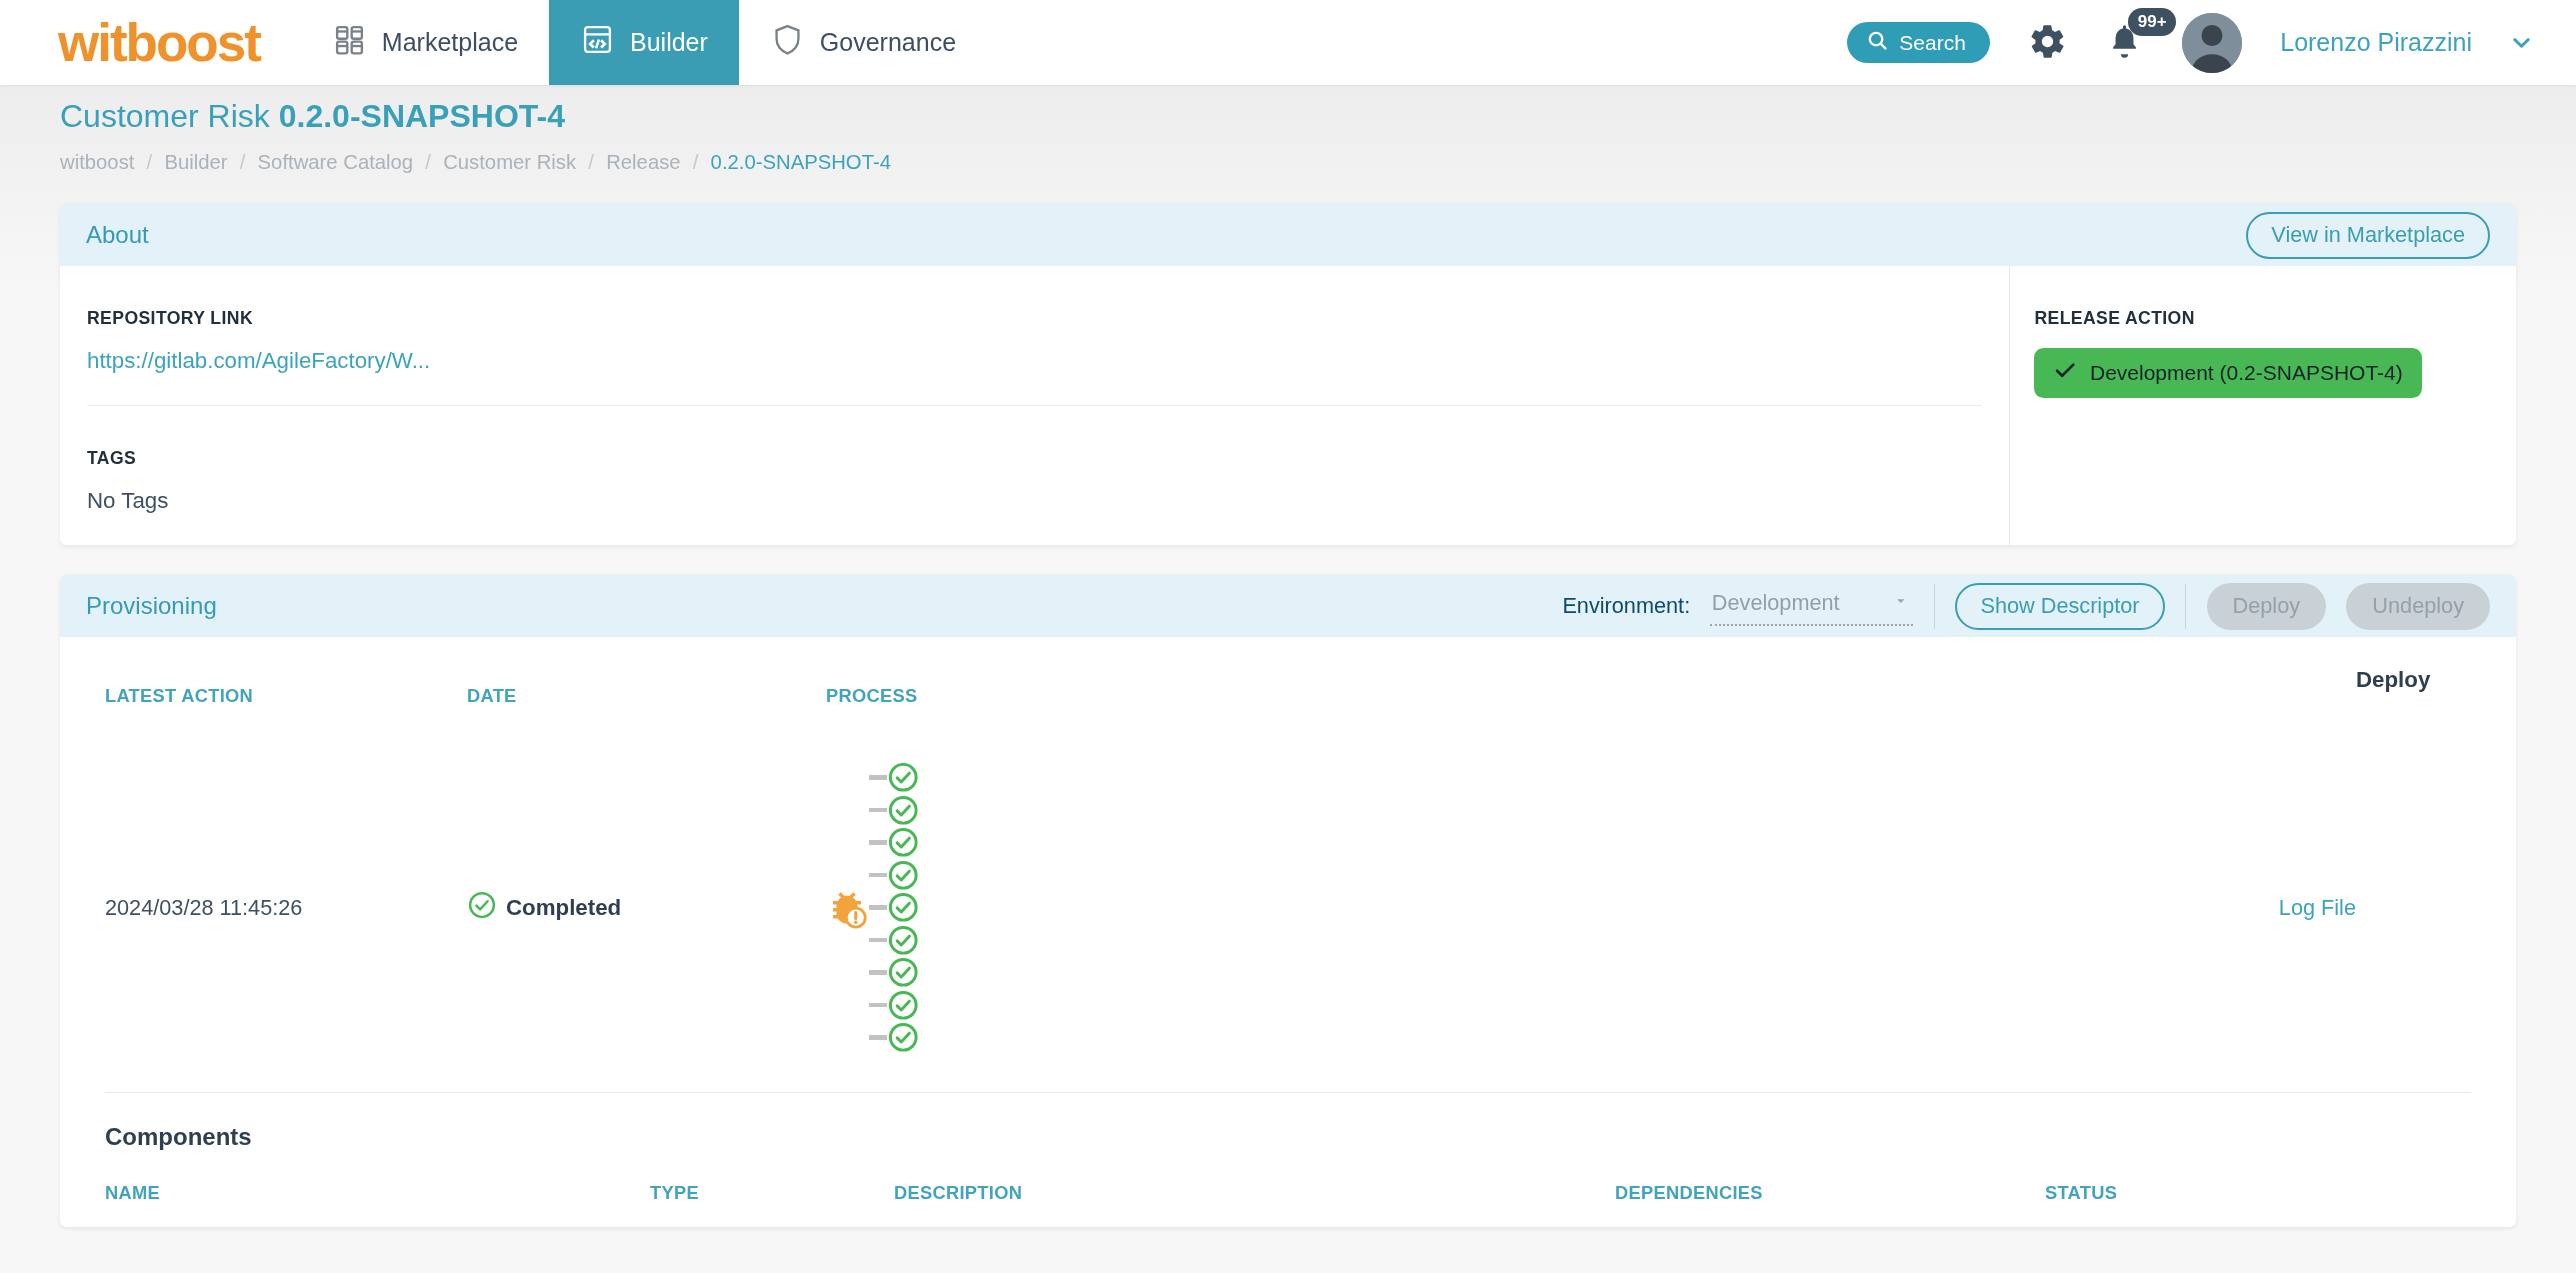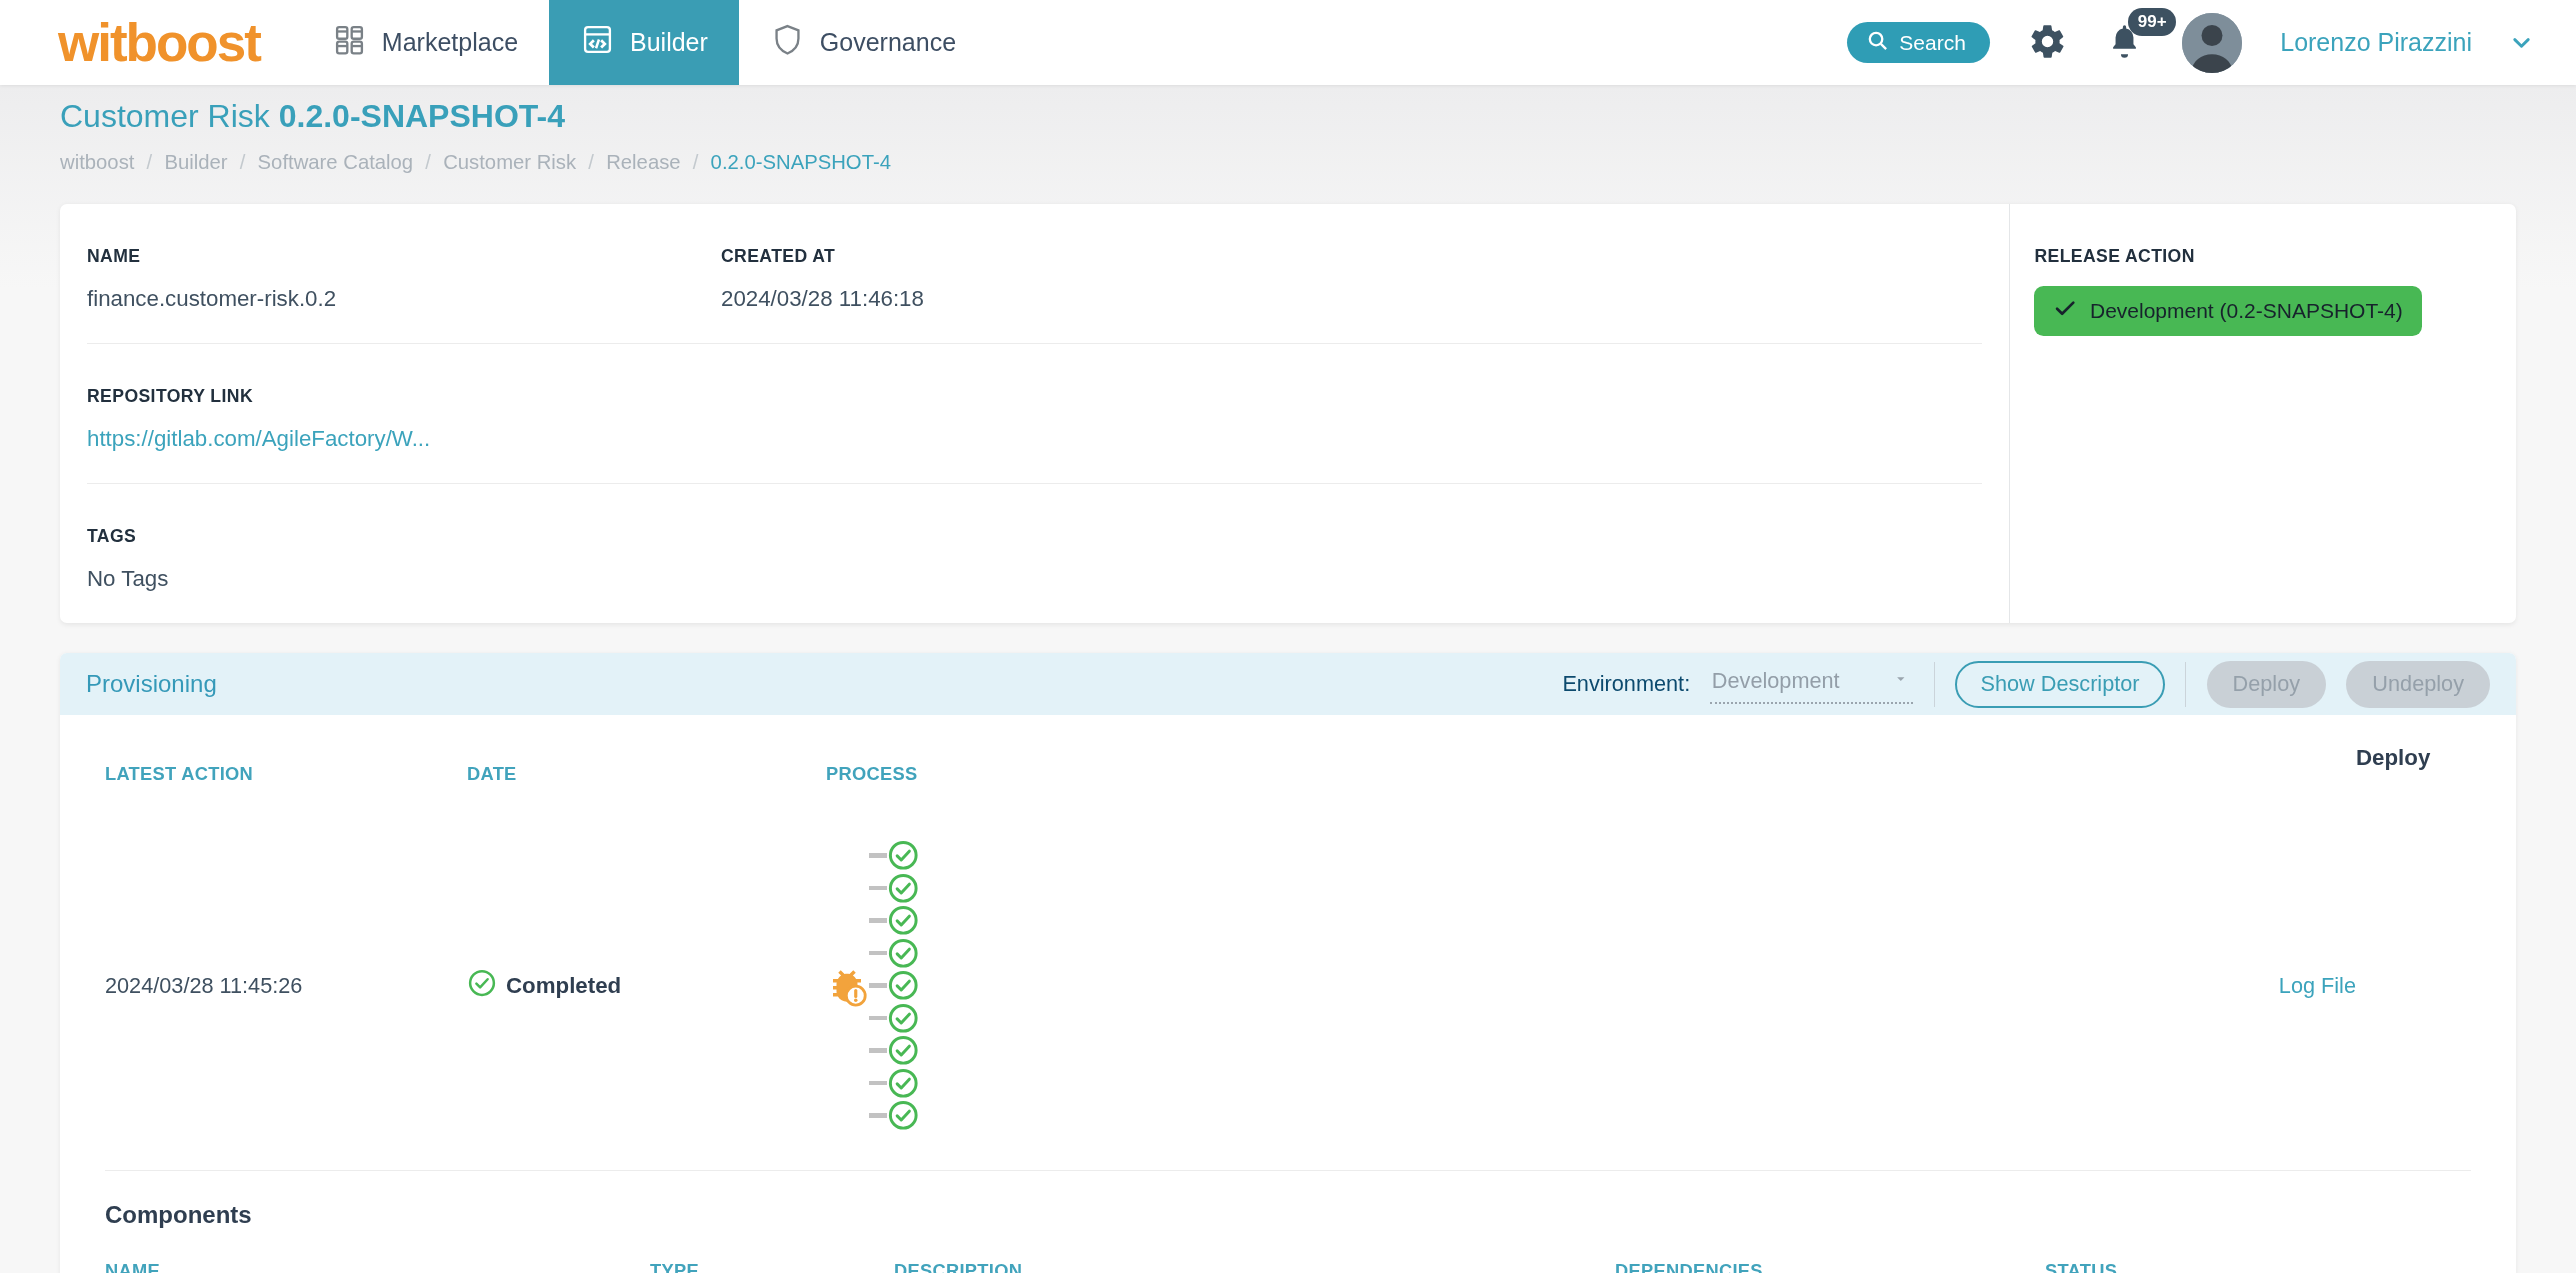--- a/index.html
+++ b/index.html
@@ -192,32 +192,26 @@
     <span class="crumb">Software Catalog</span>
     <span class="sep">/</span>
     <span class="crumb">Customer Risk</span>
     <span class="sep">/</span>
     <span class="crumb">Release</span>
     <span class="sep">/</span>
     <span class="current">0.2.0-SNAPSHOT-4</span>
   </div>
 
   <section class="card">
+    <div class="card-head">
+      <span class="card-head-title">About</span>
+      <button class="btn-outline">View in Marketplace</button>
+    </div>
     <div class="about-body">
       <div class="about-left">
-        <div class="about-row about-grid2">
-          <div>
-            <div class="field-label">NAME</div>
-            <div class="field-value">finance.customer-risk.0.2</div>
-          </div>
-          <div>
-            <div class="field-label">CREATED AT</div>
-            <div class="field-value">2024/03/28 11:46:18</div>
-          </div>
-        </div>
         <div class="about-row">
           <div class="field-label">REPOSITORY LINK</div>
           <a class="field-value link">https://gitlab.com/AgileFactory/W...</a>
         </div>
         <div class="about-row">
           <div class="field-label">TAGS</div>
           <div class="field-value">No Tags</div>
         </div>
       </div>
       <div class="about-right">

